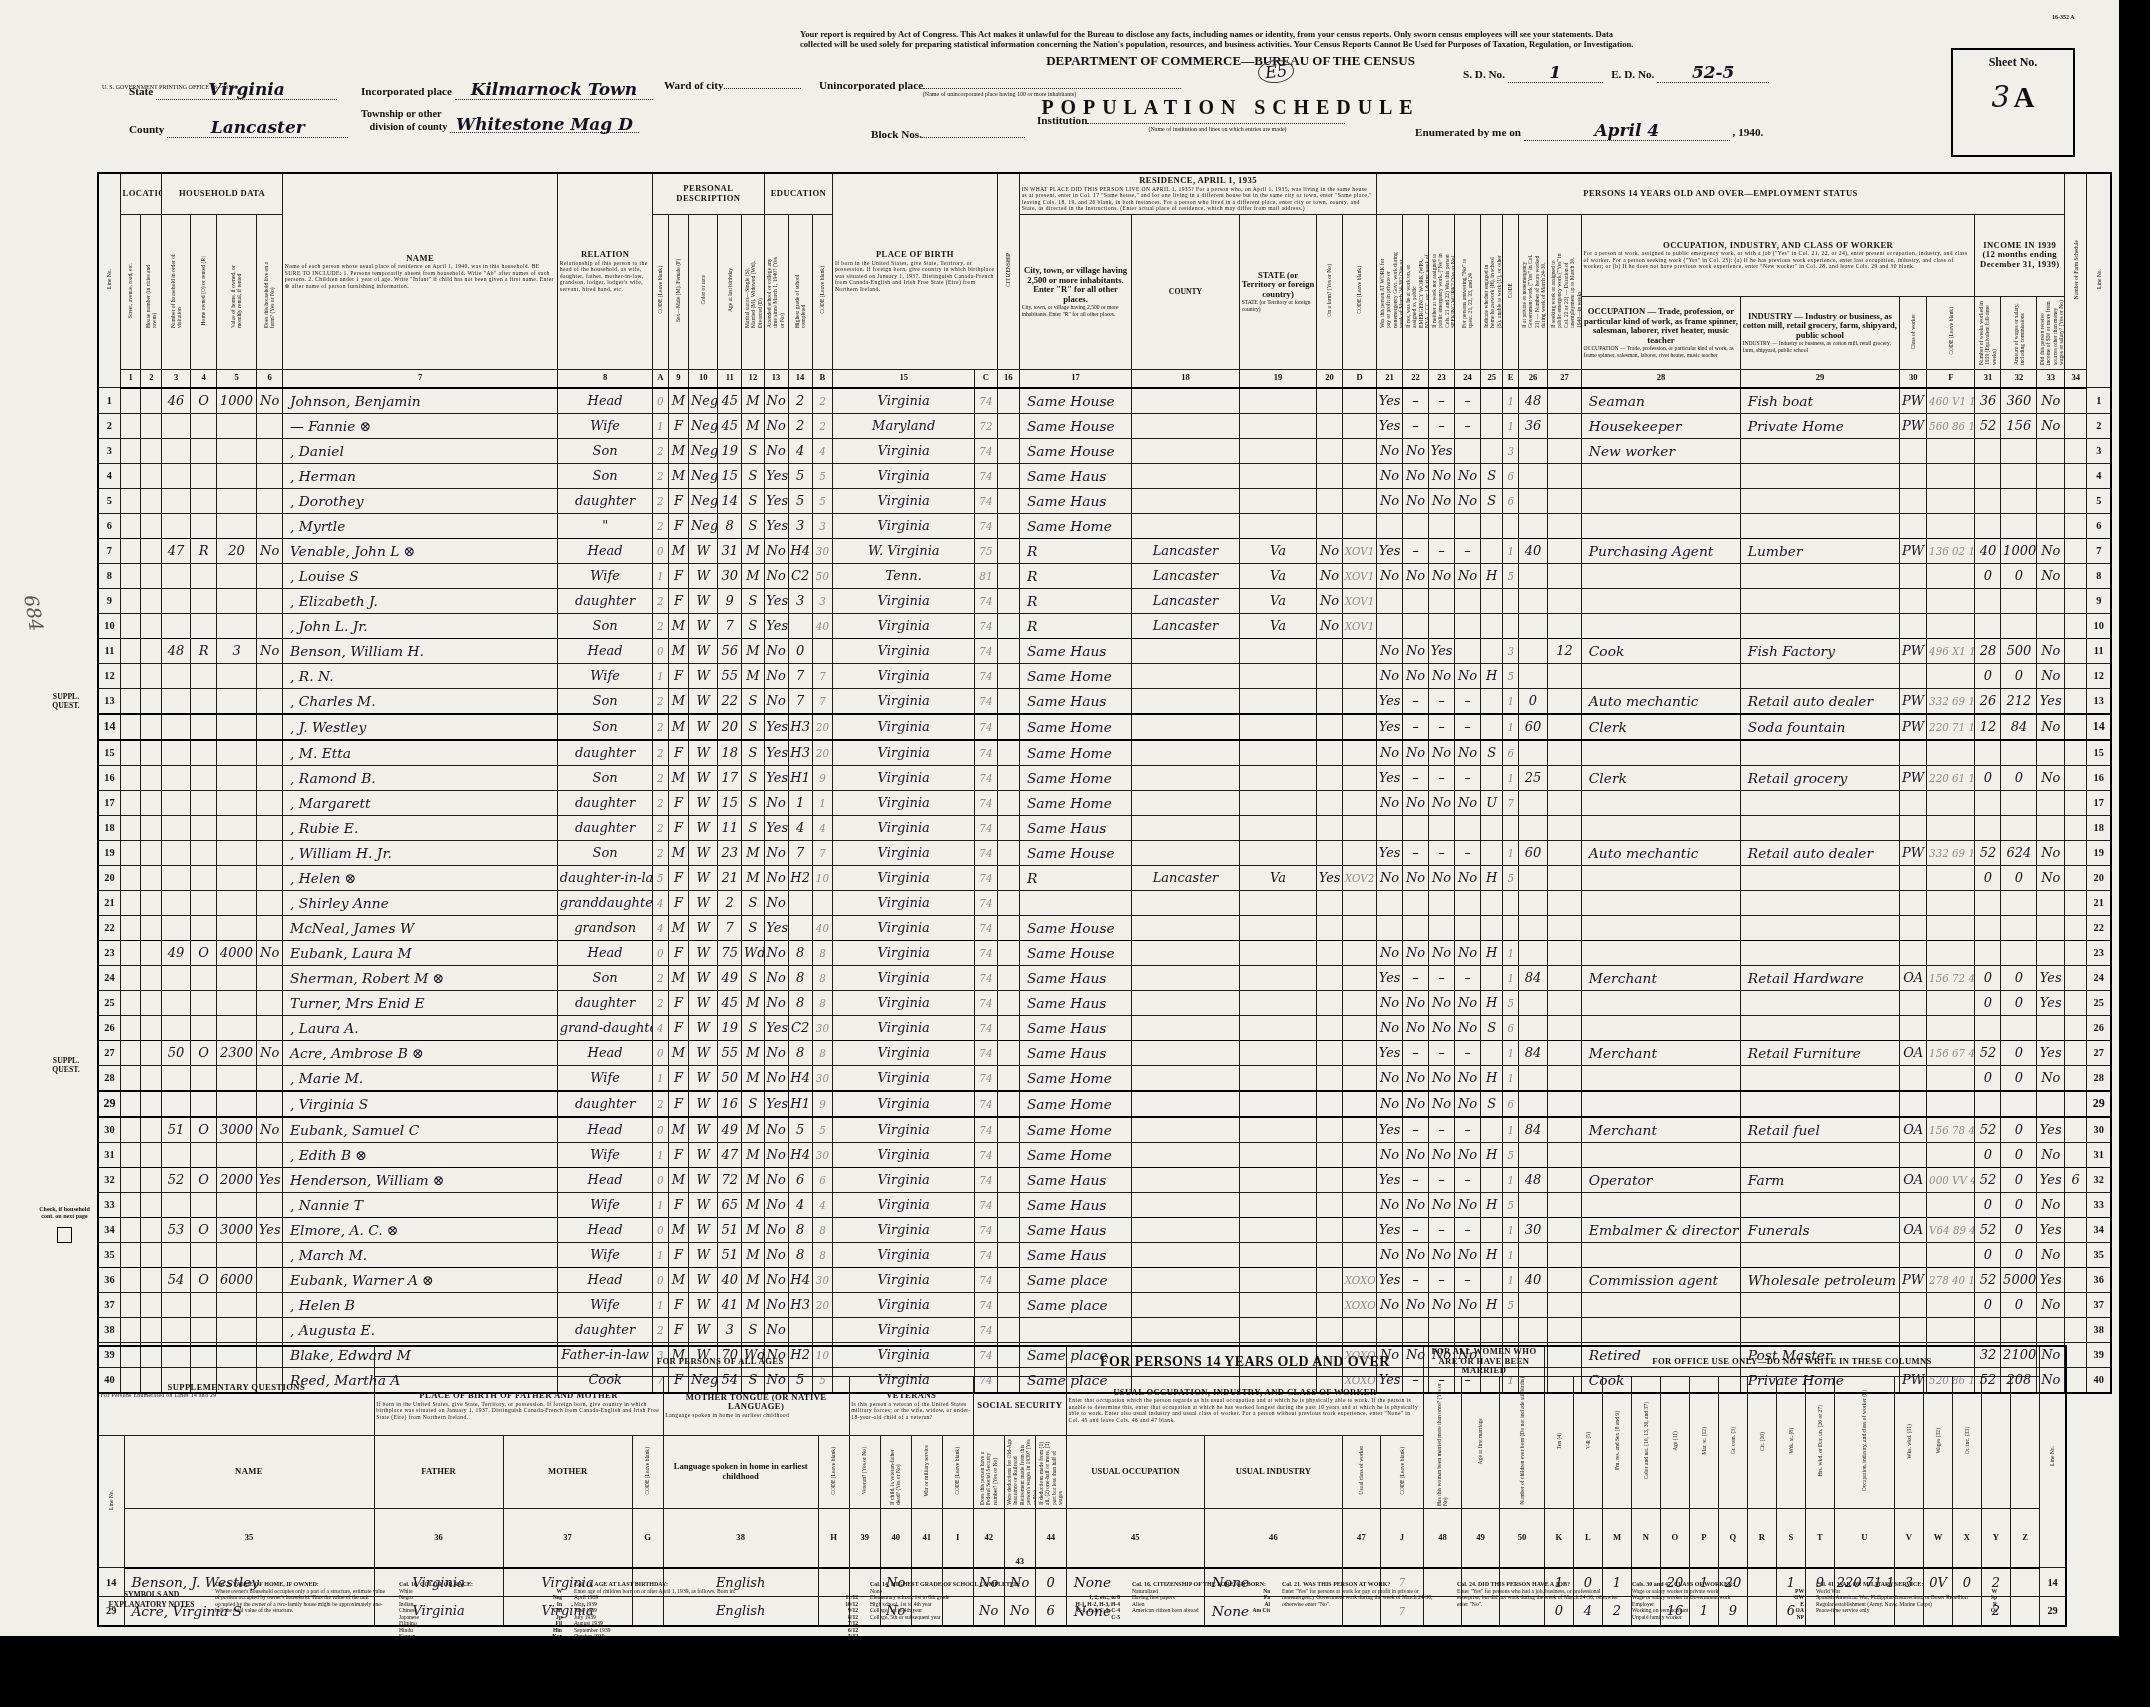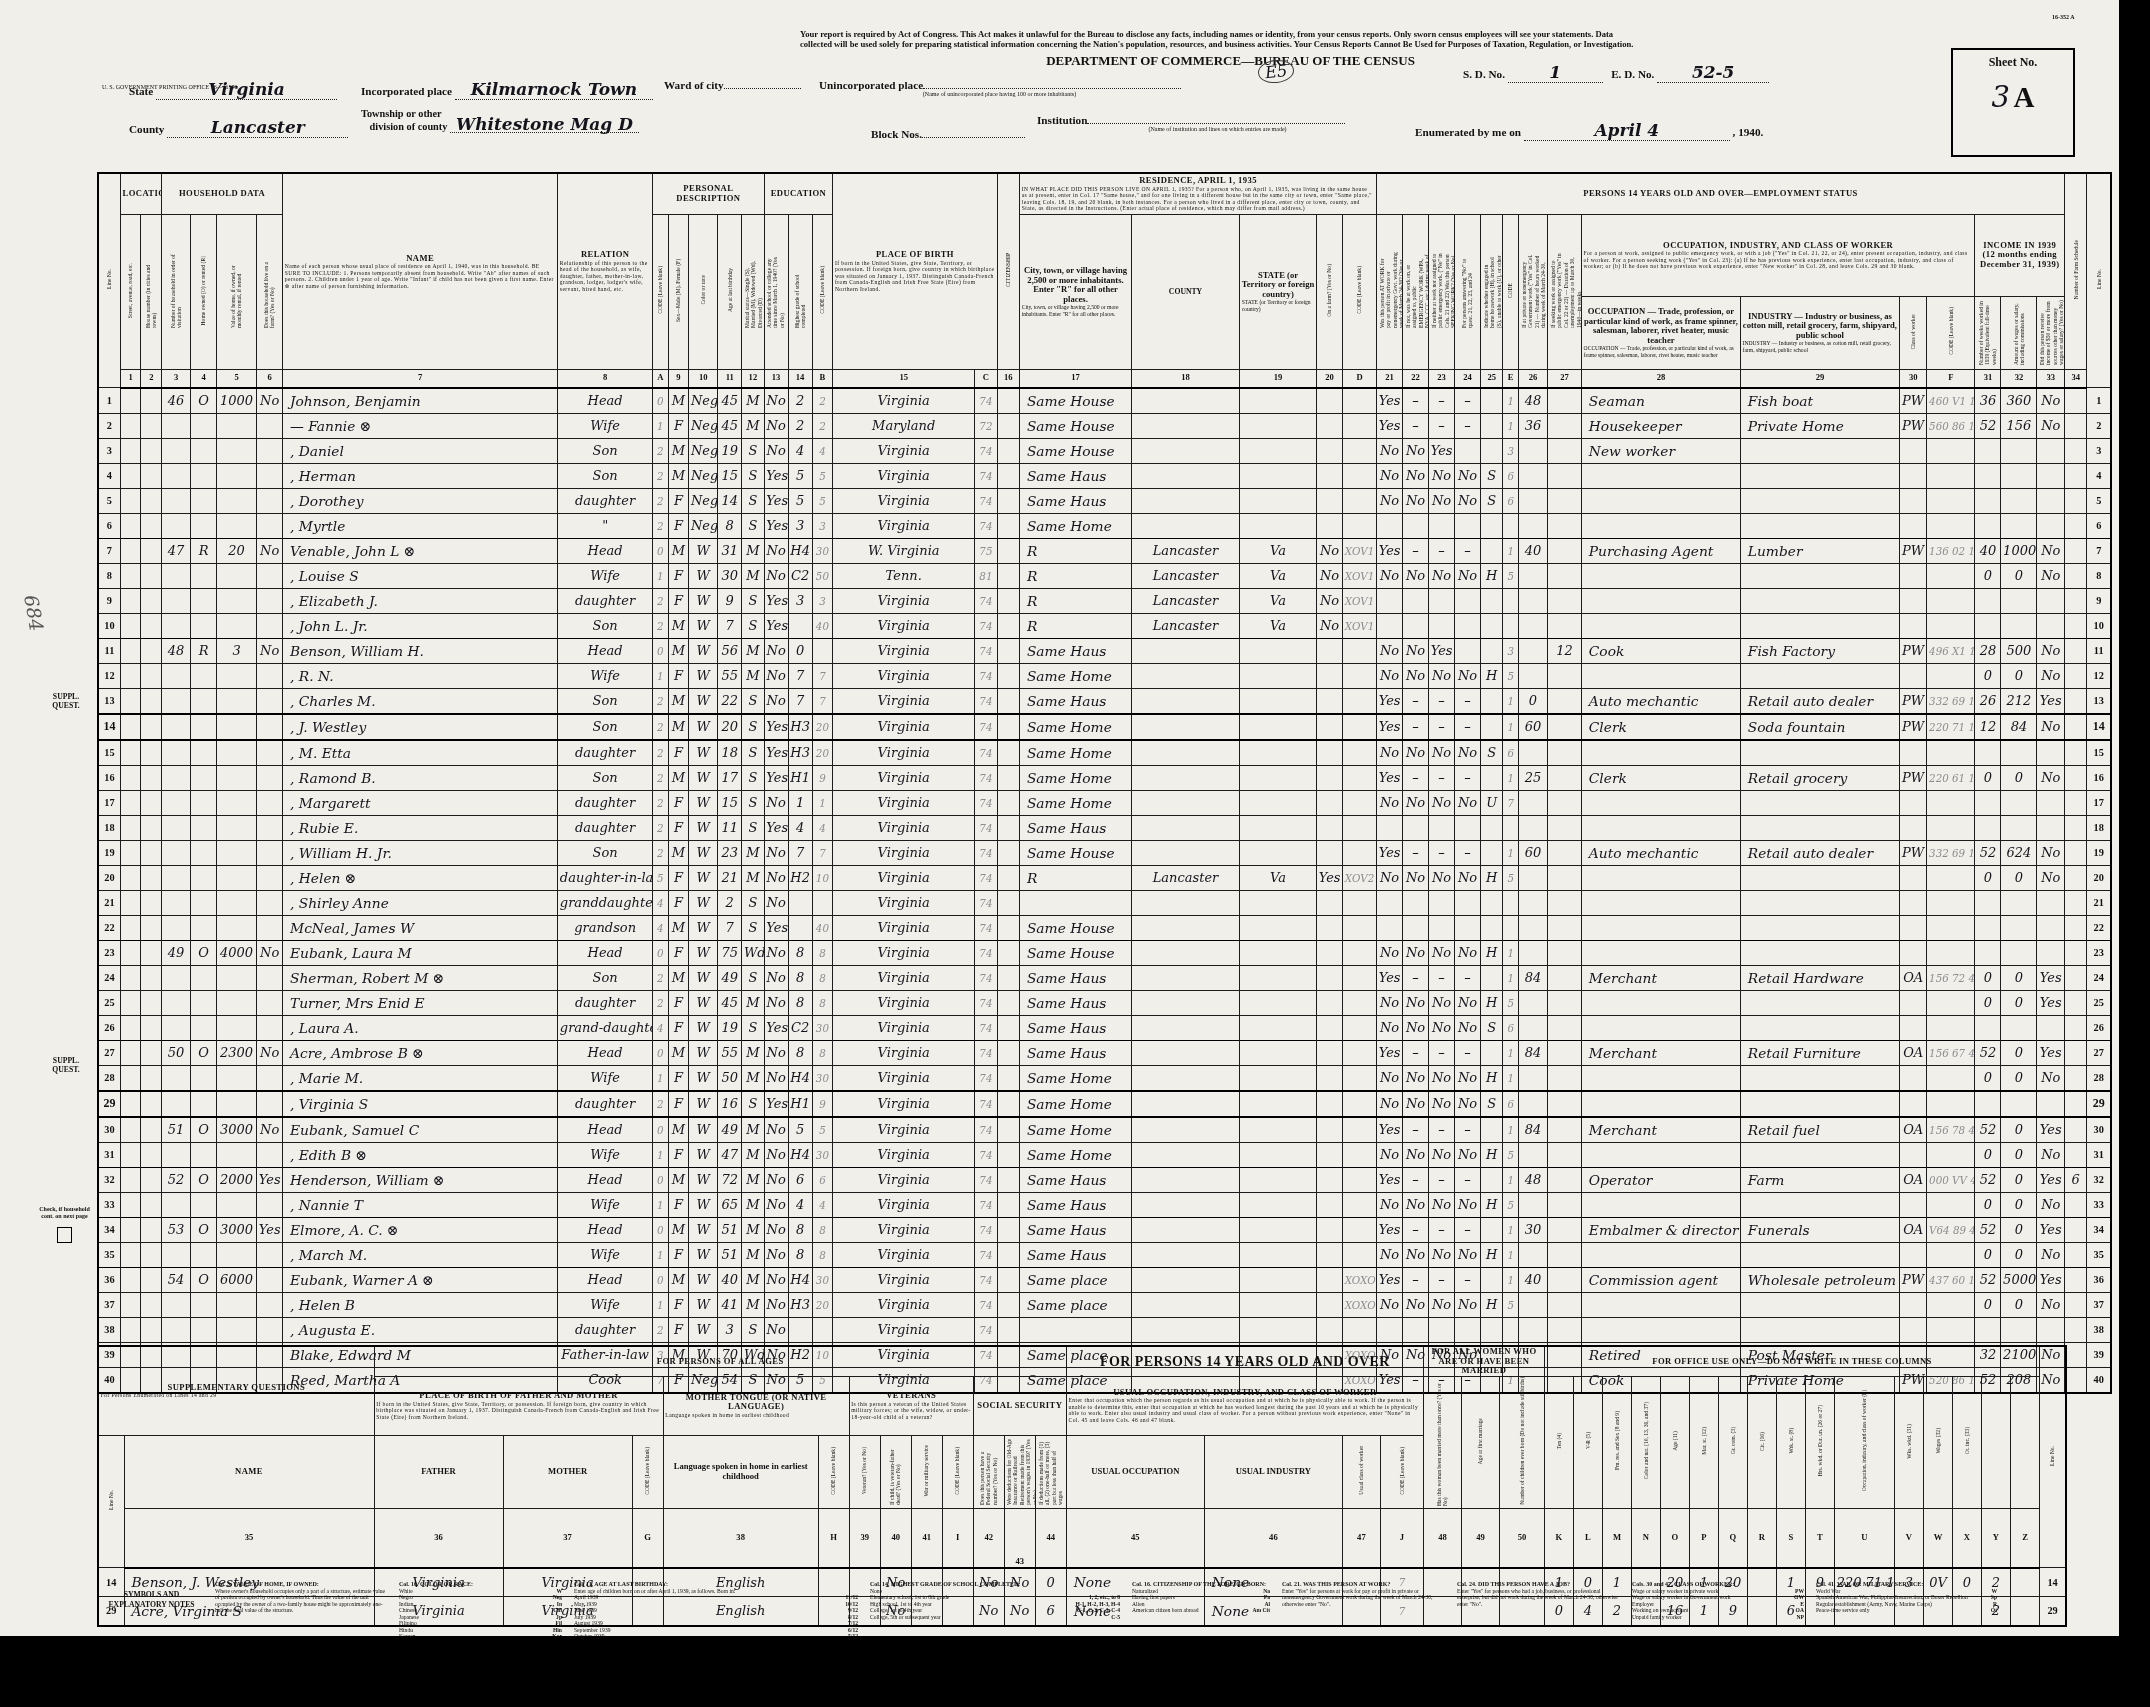--- a/index.html
+++ b/index.html
@@ -47,20 +47,21 @@
 
 <div class="paper">
 
   <div class="abs tiny" style="left:800px;top:29px;width:1101px;">
     <span>Your report is required by Act of Congress.  This Act makes it unlawful for the Bureau to disclose any facts, including names or identity, from your census reports.  Only sworn census employees will see your statements.  Data</span><br><span>collected will be used solely for preparing statistical information concerning the Nation's population, resources, and business activities.  Your Census Reports Cannot Be Used for Purposes of Taxation, Regulation, or Investigation.</span>
   </div>
   <div class="abs micro" style="left:2052px;top:13.8px;font-weight:bold;">16-352 A</div>
   <div class="abs micro" style="left:102px;top:84px;">U. S. GOVERNMENT PRINTING OFFICE    16—11576</div>
 
   <div class="abs ctr" style="left:869px;top:53px;width:723px;font-weight:bold;font-size:13px;">DEPARTMENT OF COMMERCE—BUREAU OF THE CENSUS</div>
+  <div class="abs ctr" style="left:869px;top:96px;width:723px;font-weight:bold;font-size:20px;letter-spacing:6.9px;">POPULATION SCHEDULE</div>
   <div class="abs hw" style="left:1258px;top:60px;font-size:16.3px;"><span class="e5">E5</span></div>
 
   <div class="abs lbl" style="left:1463px;top:62px;">
     <span>S. D. No.</span>
     <span class="dot" style="width:95px;text-align:center;"><span class="hw hwv">1</span></span>
     &nbsp;&nbsp;<span>E. D. No.</span>
     <span class="dot" style="width:112px;text-align:center;"><span class="hw hwv">52-5</span></span>
   </div>
   <div class="abs sheetbox" style="left:1951px;top:48px;width:120px;height:105px;">
     <div style="font-size:12px;font-weight:bold;margin-top:5.2px;">Sheet No.</div>
@@ -1951,21 +1952,21 @@
           <td class="hwc">–</td>
           <td class="hwc">–</td>
           <td class="hwc">–</td>
           <td class="hwc hr"></td>
           <td class="pc hr">1</td>
           <td class="hwc">40</td>
           <td class="hwc hr"></td>
           <td class="hwc namec">Commission agent</td>
           <td class="hwc namec">Wholesale petroleum products</td>
           <td class="hwc hr">PW</td>
-          <td class="pc hr">437 60 1</td>
+          <td class="pc hr">278 40 1</td>
           <td class="hwc">52</td>
           <td class="hwc">5000</td>
           <td class="hwc hr">Yes</td>
           <td class="hwc hr"></td>
           <td class="ln">36</td>
         </tr>
         <tr>
           <td class="ln hr">37</td>
           <td class=""></td>
           <td class="hr"></td>

